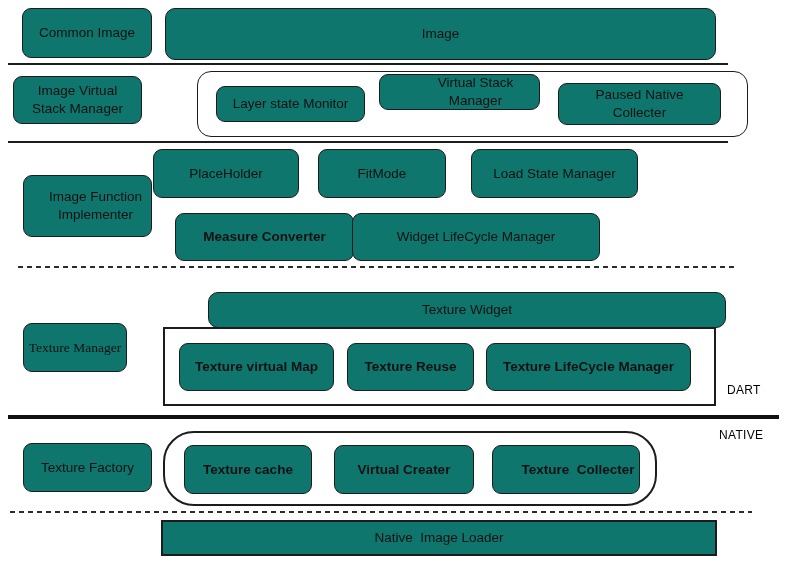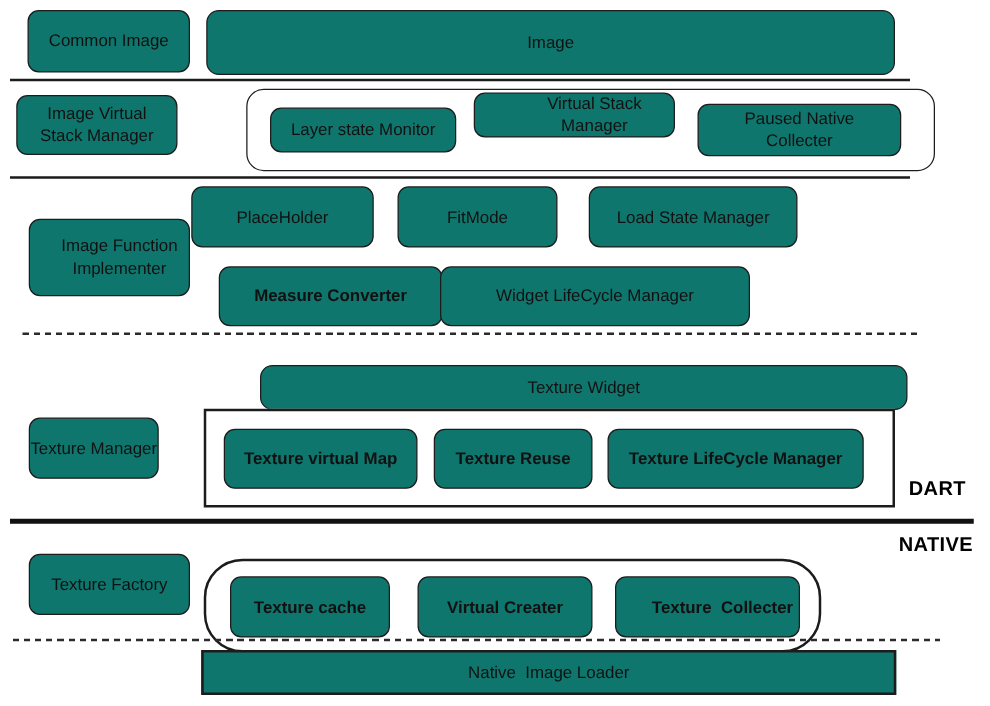--- a/index.html
+++ b/index.html
@@ -38,22 +38,22 @@
   .container.square { border-radius: 0; border-width: 2px; font-weight: bold; }
   .hline { position: absolute; background: #1c1c1c; height: 2px; }
   .hline.thick { height: 4px; background: #111111; }
   .dashed {
     position: absolute;
     height: 2px;
     background: repeating-linear-gradient(90deg, #2b2b2b 0 5px, transparent 5px 9px);
   }
   .side-label {
     position: absolute;
-    font-weight: bold;
-    font-size: 16px;
+    font-weight: normal;
+    font-size: 12px;
     letter-spacing: 0.3px;
     color: #000000;
   }
 </style>
 </head>
 <body>
 
 <div class="canvas">
 
   <div class="box" style="left:22px; top:8px; width:130px; height:50px;">Common Image</div>
@@ -77,34 +77,34 @@
   <div class="box" style="left:153px; top:149px; width:146px; height:49px;">PlaceHolder</div>
   <div class="box" style="left:471px; top:149px; width:167px; height:49px;">Load State Manager</div>
   <div class="box" style="left:318px; top:149px; width:128px; height:49px;">FitMode</div>
   <div class="box" style="left:175px; top:213px; width:179px; height:48px;font-weight:bold;">Measure Converter</div>
   <div class="box" style="left:352px; top:213px; width:248px; height:48px;">Widget LifeCycle Manager</div>
 
   <div class="dashed" style="left:18px; top:266px; width:716px;"></div>
 
   <div class="box wide" style="left:165px; top:292px; width:518px; height:36px;margin-left:43px;">Texture Widget</div>
 
-  <div class="box" style="left:23px; top:334px; width:104px; height:49px;">Texture Manager</div>
+  <div class="box" style="left:23px; top:323px; width:104px; height:49px;font-family:Liberation Serif, serif;">Texture Manager</div>
   <div class="container square" style="left:163px; top:327px; width:553px; height:79px;">
     <div class="box" style="left:14px; top:14px; width:155px; height:48px;">Texture virtual Map</div>
     <div class="box" style="left:182px; top:14px; width:127px; height:48px;">Texture Reuse</div>
     <div class="box" style="left:321px; top:14px; width:205px; height:48px;">Texture LifeCycle Manager</div>
   </div>
   <div class="side-label" style="left:727px; top:383px;">DART</div>
 
   <div class="hline thick" style="left:8px; top:415px; width:771px;"></div>
 
   <div class="side-label" style="left:719px; top:428px;">NATIVE</div>
 
   <div class="box" style="left:23px; top:443px; width:129px; height:49px;">Texture Factory</div>
-  <div class="container square" style="left:163px; top:447px; width:494px; height:75px;border-radius:31px;">
+  <div class="container square" style="left:163px; top:431px; width:494px; height:75px;border-radius:31px;">
     <div class="box" style="left:19px; top:12px; width:128px; height:49px;">Texture cache</div>
     <div class="box" style="left:169px; top:12px; width:140px; height:49px;">Virtual Creater</div>
     <div class="box" style="left:327px; top:12px; width:148px; height:49px;padding-left:24px;">Texture  Collecter</div>
   </div>
 
   <div class="dashed" style="left:10px; top:511px; width:742px;"></div>
 
   <div class="box square" style="left:161px; top:520px; width:556px; height:36px;">Native  Image Loader</div>
 
 </div>

